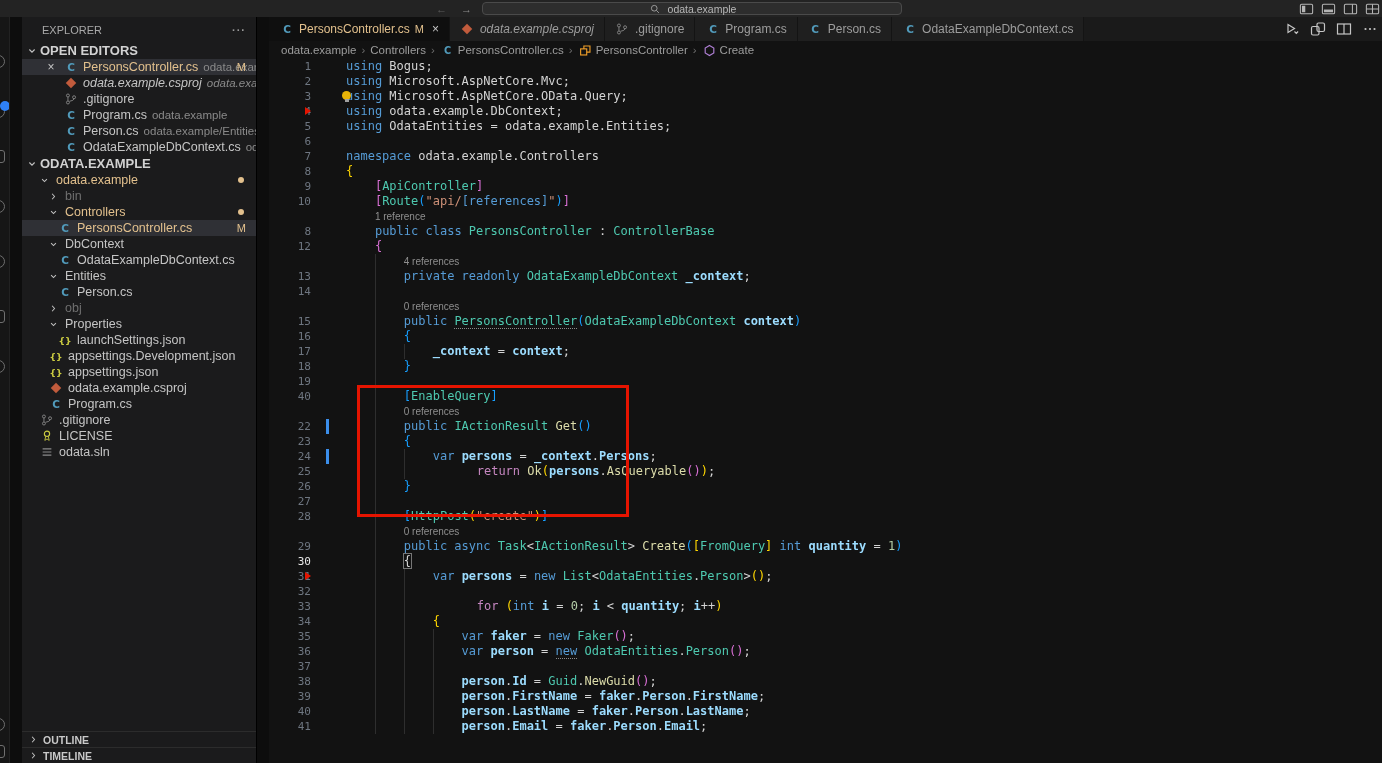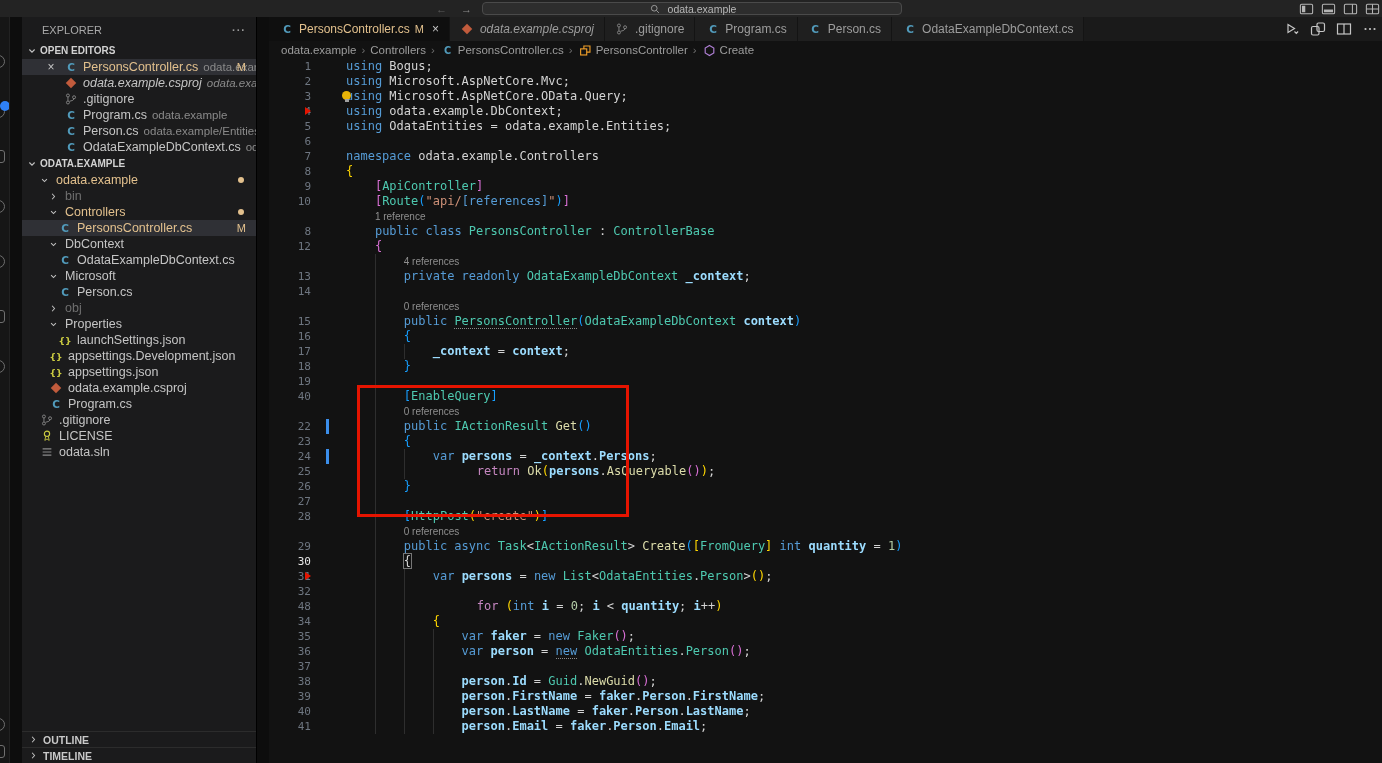--- a/index.html
+++ b/index.html
@@ -28,21 +28,21 @@
   .act-stub.sq { border-radius:3px; }
   #act-badge { position:absolute; left:0px; width:10px; height:10px; border-radius:50%;
                background:#2f81f7; }
 
   
   #sidebar { width:235px; background:#1b1b1c; flex:none; display:flex; flex-direction:column;
              color:#c5c5c5; font-size:12.5px; border-right:1px solid #000; min-height:0; }
   #sidebar-title { height:25px; display:flex; align-items:center; padding:0 10px 0 20px;
                    font-size:11px; color:#a9a9a9; flex:none; }
   #sidebar-title .more { margin-left:auto; color:#9a9a9a; letter-spacing:1px; font-weight:bold; }
-  .section-header { height:17px; display:flex; align-items:center; font-size:10px;
+  .section-header { height:17px; display:flex; align-items:center; font-size:13px;
                     font-weight:bold; color:#d2d2d2; padding-left:4px; flex:none; gap:2px; }
   .srow { height:16px; display:flex; align-items:center; gap:5px; white-space:nowrap;
           overflow:hidden; flex:none; position:relative; }
   .srow.selected { background:#2f3035; }
   .srow .label {}
   .srow .desc { color:#8a8a8a; font-size:11.5px; }
   .srow .gold { color:#e2c08d; }
   .srow .dimmed { color:#6f6f6f; }
   .srow .it { font-style:italic; }
   .badge-m { position:absolute; right:10px; color:#e2c08d; font-size:11px; }
@@ -305,21 +305,21 @@
               </svg>
             </span>
             <span class="label">OdataExampleDbContext.cs</span>
           </div>
           <div class="srow" style="padding-left: 26px;">
             <span class="chev">
               <svg width="11" height="11" viewBox="0 0 16 16">
                 <path d="M4.5 6 L8 9.5 L11.5 6" stroke="#c0c0c0" fill="none" stroke-width="1.5"></path>
               </svg>
             </span>
-            <span class="label">Microsoft</span>
+            <span class="label">Entities</span>
           </div>
           <div class="srow" style="padding-left: 35px;">
             <span class="icon">
               <svg width="14" height="14" viewBox="0 0 16 16">
                 <text x="8" y="12" font-size="12" font-weight="bold" fill="#519aba" text-anchor="middle" font-family="DejaVu Sans">C</text>
               </svg>
             </span>
             <span class="label">Person.cs</span>
           </div>
           <div class="srow" style="padding-left: 26px;">
@@ -691,21 +691,21 @@
           <div class="row">
             <span class="lnum">31</span>
             <span class="ltext"><span class="tk-p">            </span><span class="tk-k">var</span><span class="tk-p"> </span><span class="tk-v">persons</span><span class="tk-p"> = </span><span class="tk-k">new</span><span class="tk-p"> </span><span class="tk-t">List</span><span class="tk-p">&lt;</span><span class="tk-t">OdataEntities</span><span class="tk-p">.</span><span class="tk-t">Person</span><span class="tk-p">&gt;</span><span class="tk-b1">()</span><span class="tk-p">;</span><div class="guide" style="left: 63.88px;"></div><div class="guide" style="left: 92.76px;"></div></span>
             <div class="red-tri"></div>
           </div>
           <div class="row">
             <span class="lnum">32</span>
             <span class="ltext"><div class="guide" style="left: 63.88px;"></div><div class="guide" style="left: 92.76px;"></div></span>
           </div>
           <div class="row">
-            <span class="lnum">48</span>
+            <span class="lnum">33</span>
             <span class="ltext"><span class="tk-p">            </span><span class="tk-c">for</span><span class="tk-p"> </span><span class="tk-b1">(</span><span class="tk-k">int</span><span class="tk-p"> </span><span class="tk-v">i</span><span class="tk-p"> = </span><span class="tk-n">0</span><span class="tk-p">; </span><span class="tk-v">i</span><span class="tk-p"> &lt; </span><span class="tk-v">quantity</span><span class="tk-p">; </span><span class="tk-v">i</span><span class="tk-p">++</span><span class="tk-b1">)</span><div class="guide" style="left: 63.88px;"></div><div class="guide" style="left: 92.76px;"></div></span>
           </div>
           <div class="row">
             <span class="lnum">34</span>
             <span class="ltext"><span class="tk-p">            </span><span class="tk-b1">{</span><div class="guide" style="left: 63.88px;"></div><div class="guide" style="left: 92.76px;"></div></span>
           </div>
           <div class="row">
             <span class="lnum">35</span>
             <span class="ltext"><span class="tk-p">                </span><span class="tk-k">var</span><span class="tk-p"> </span><span class="tk-v">faker</span><span class="tk-p"> = </span><span class="tk-k">new</span><span class="tk-p"> </span><span class="tk-t">Faker</span><span class="tk-b2">()</span><span class="tk-p">;</span><div class="guide" style="left: 63.88px;"></div><div class="guide" style="left: 92.76px;"></div><div class="guide" style="left: 121.64px;"></div></span>
           </div>

